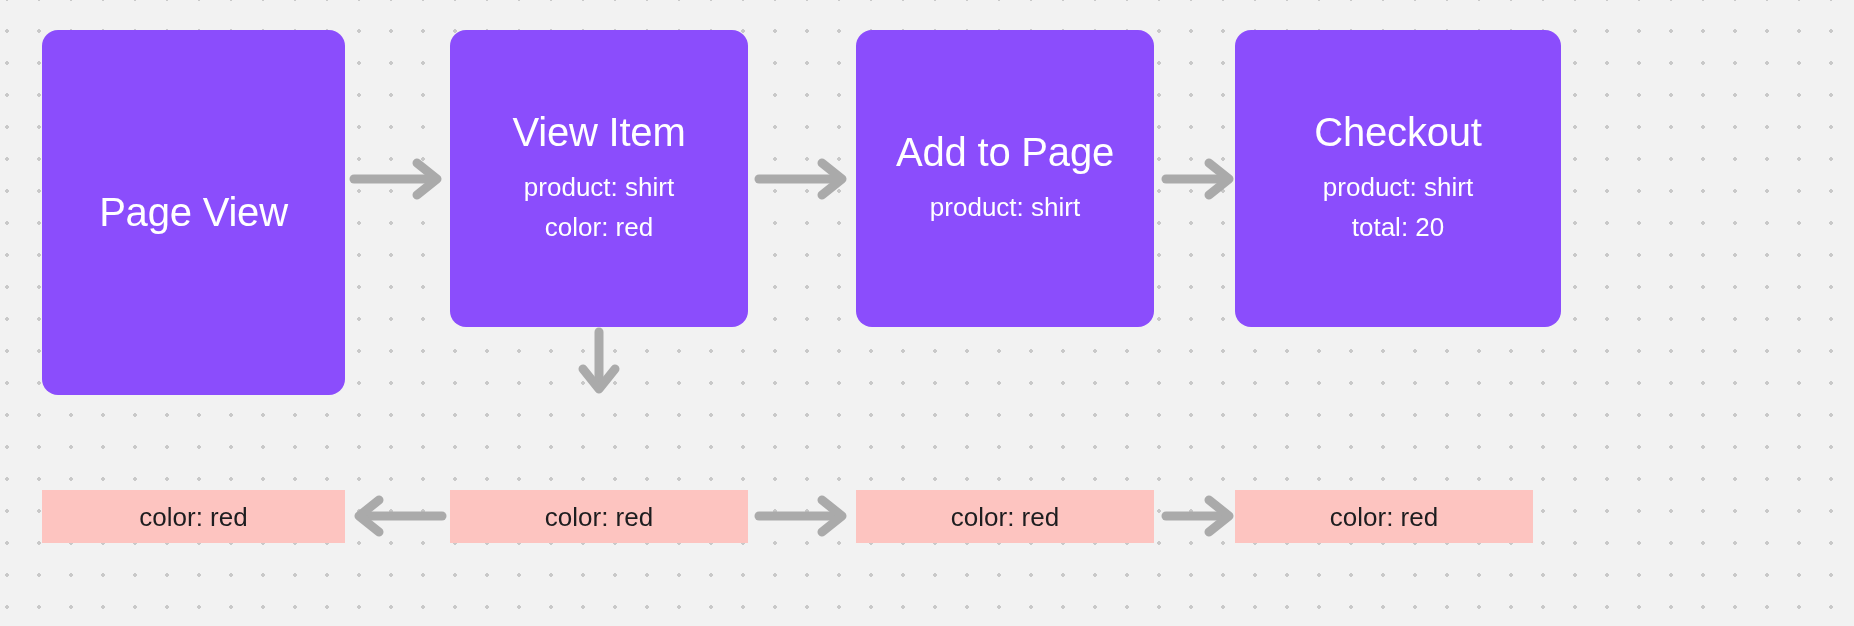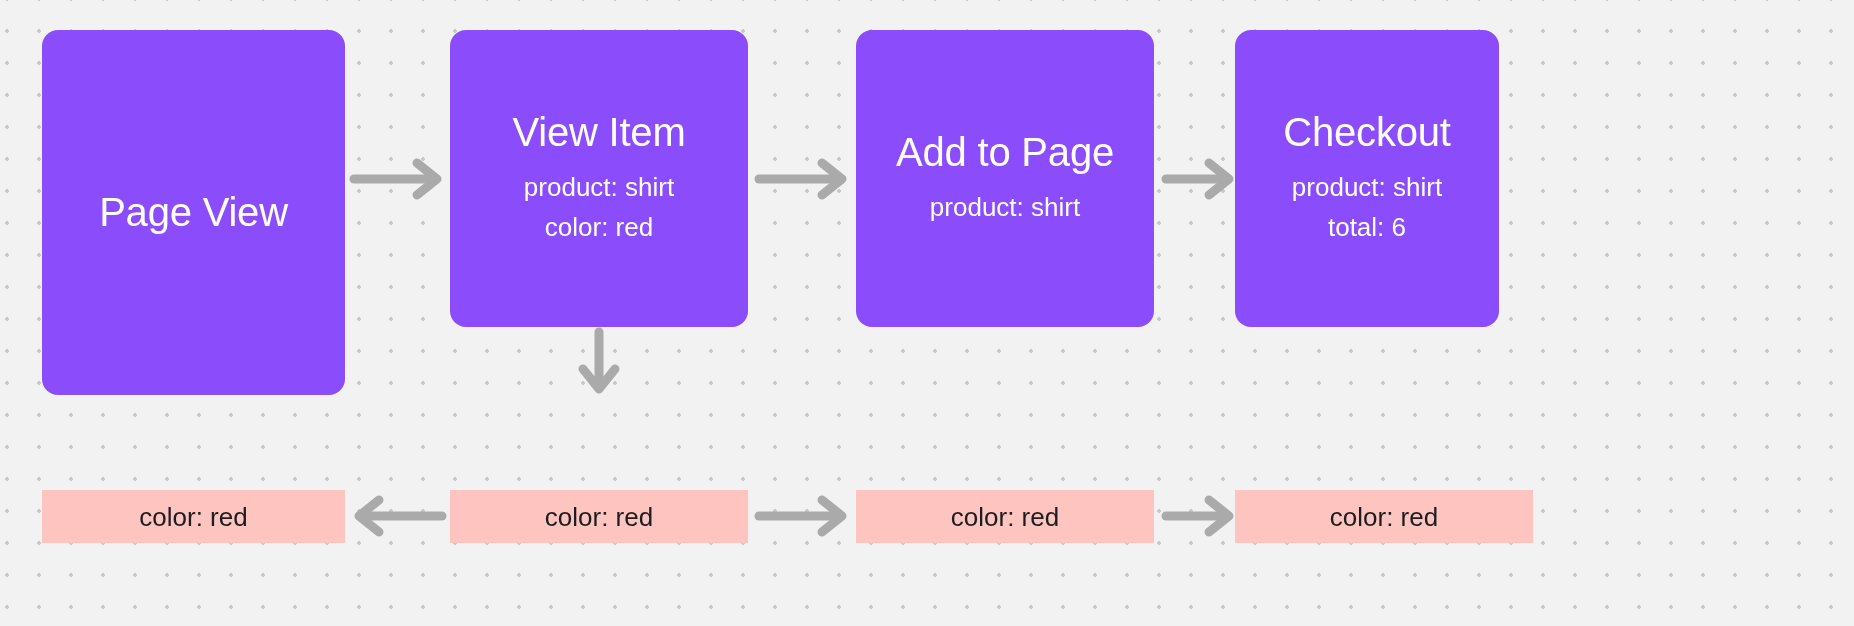--- a/index.html
+++ b/index.html
@@ -100,25 +100,25 @@
     </div>
   </div>
 
   <div class="event-node" style="left:856px; top:30px; width:298px; height:297px;">
     <div class="event-title">Add to Page</div>
     <div class="event-props">
       <div class="event-prop">product: shirt</div>
     </div>
   </div>
 
-  <div class="event-node" style="left:1235px; top:30px; width:264px; height:297px;">
+  <div class="event-node" style="left:1235px; top:30px; width:326px; height:297px;">
     <div class="event-title">Checkout</div>
     <div class="event-props">
       <div class="event-prop">product: shirt</div>
-      <div class="event-prop">total: 6</div>
+      <div class="event-prop">total: 20</div>
     </div>
   </div>
 
   <div class="prop-node" style="left:42px; top:490px; width:303px; height:53px;">
     <span>color: red</span>
   </div>
 
   <div class="prop-node" style="left:450px; top:490px; width:298px; height:53px;">
     <span>color: red</span>
   </div>

